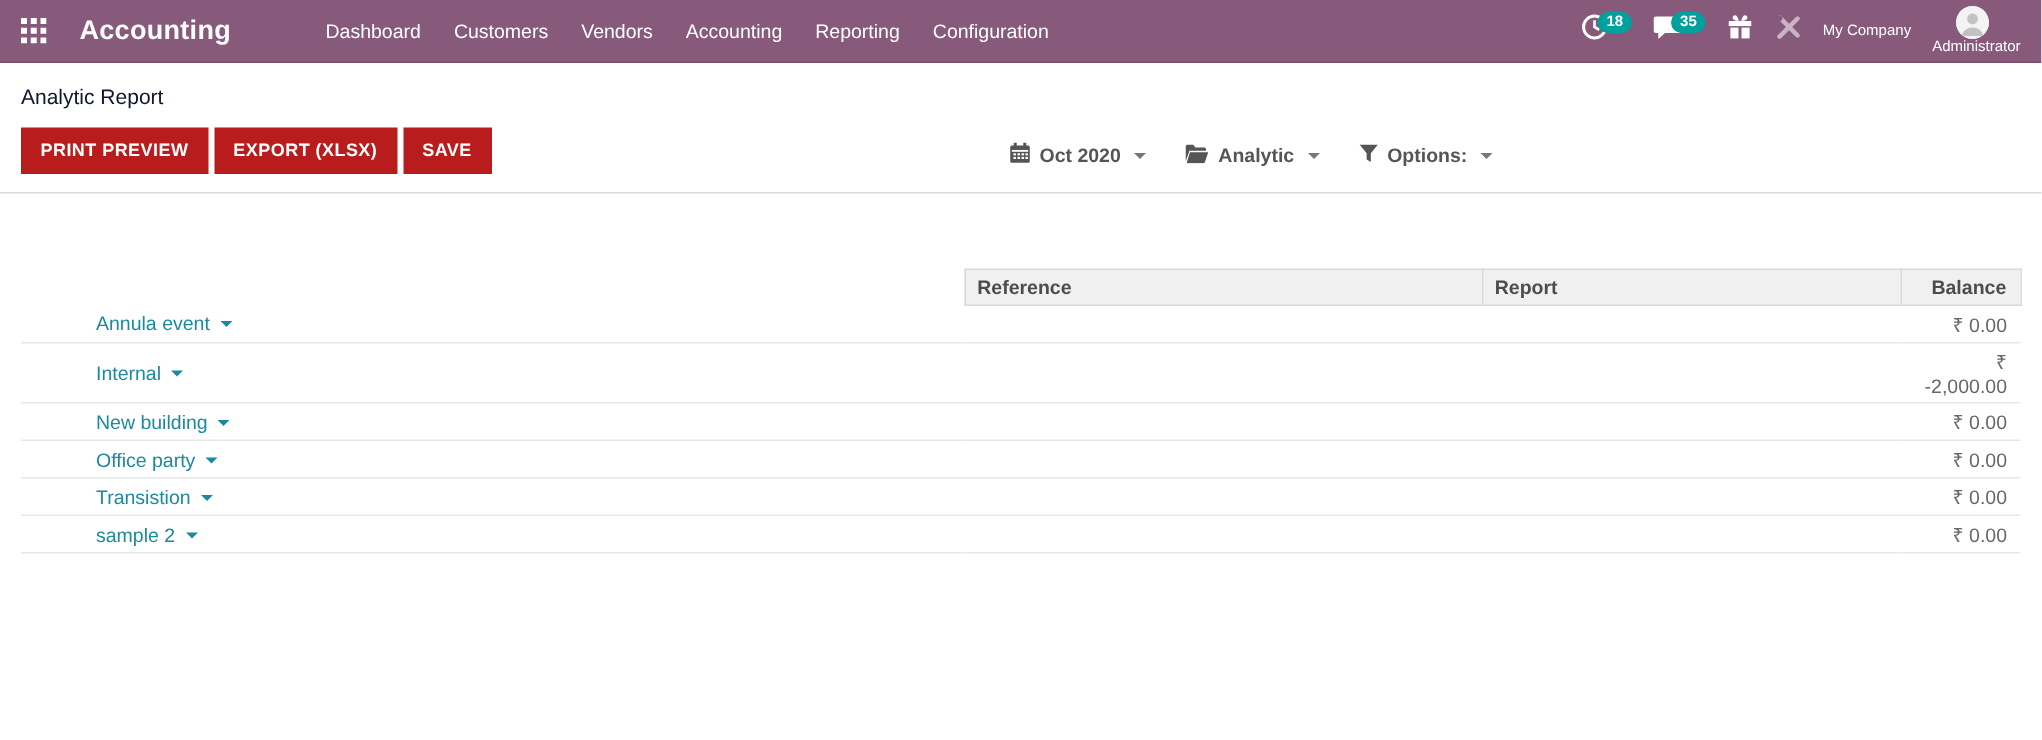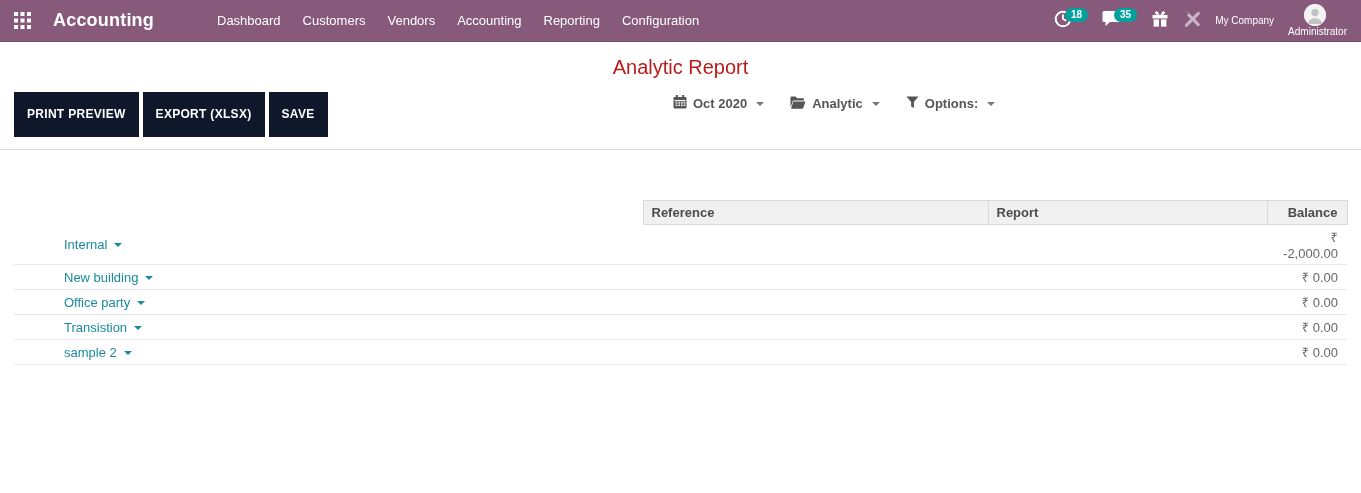--- a/index.html
+++ b/index.html
@@ -34,27 +34,27 @@
   .muted-icon { opacity:.55; }
   .company-label, .user-label { font-size:10px; font-weight:500; white-space:nowrap; }
   .avatar {
     width:22px; height:22px; border-radius:50%; background:#f1f1f1;
     display:flex; align-items:center; justify-content:center; overflow:hidden; margin-right:6px;
   }
   .user-menu { display:flex; align-items:center; cursor:pointer;flex-direction:column; }
 
   
   .control-panel { position:relative; padding:12px 14px 12px; border-bottom:1px solid #d9d9d9; background:#fff; }
-  .page-title { font-size:20px; color:#b91c1c; margin:2px 0 13px; font-weight:400;text-align:center; }
+  .page-title { font-size:14px; color:#0f172a; margin:2px 0 13px; font-weight:400; }
   .cp-buttons { display:flex; gap:4px; }
   .btn {
-    background:#0f172a; color:#fff; border:0; cursor:pointer;
+    background:#b91c1c; color:#fff; border:0; cursor:pointer;
     font-family:"Liberation Sans", sans-serif;
     font-size:12px; font-weight:700; letter-spacing:.3px;
-    padding:0 13px; height:45px; line-height:31px; white-space:nowrap;
+    padding:0 13px; height:31px; line-height:31px; white-space:nowrap;
   }
   .filters {
     position:absolute; left:673px; top:46px; height:31px;
     display:flex; align-items:center; gap:26px;
   }
   .filter-btn {
     display:flex; align-items:center; gap:6px; cursor:pointer;
     font-size:13px; font-weight:600; color:#555;text-align:right;
   }
   .caret-gray {
@@ -239,20 +239,26 @@
   <thead>
     <tr>
       <th class="name-col"></th>
       <th>Reference</th>
       <th>Report</th>
       <th class="num">Balance</th>
     </tr>
   </thead>
   <tbody>
     <tr>
+      <td class="cell-name"><a class="acct-link"><span>Annula event</span><span class="caret-teal"></span></a></td>
+      <td></td>
+      <td></td>
+      <td class="cell-balance">₹ 0.00</td>
+    </tr>
+    <tr>
       <td class="cell-name"><a class="acct-link"><span>Internal</span><span class="caret-teal"></span></a></td>
       <td></td>
       <td></td>
       <td class="cell-balance">₹ -2,000.00</td>
     </tr>
     <tr>
       <td class="cell-name"><a class="acct-link"><span>New building</span><span class="caret-teal"></span></a></td>
       <td></td>
       <td></td>
       <td class="cell-balance">₹ 0.00</td>

